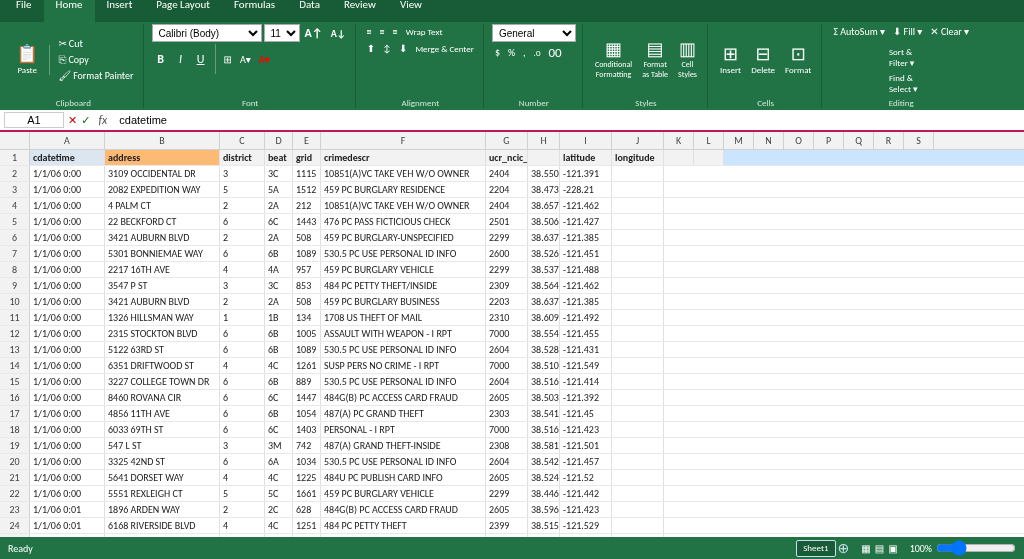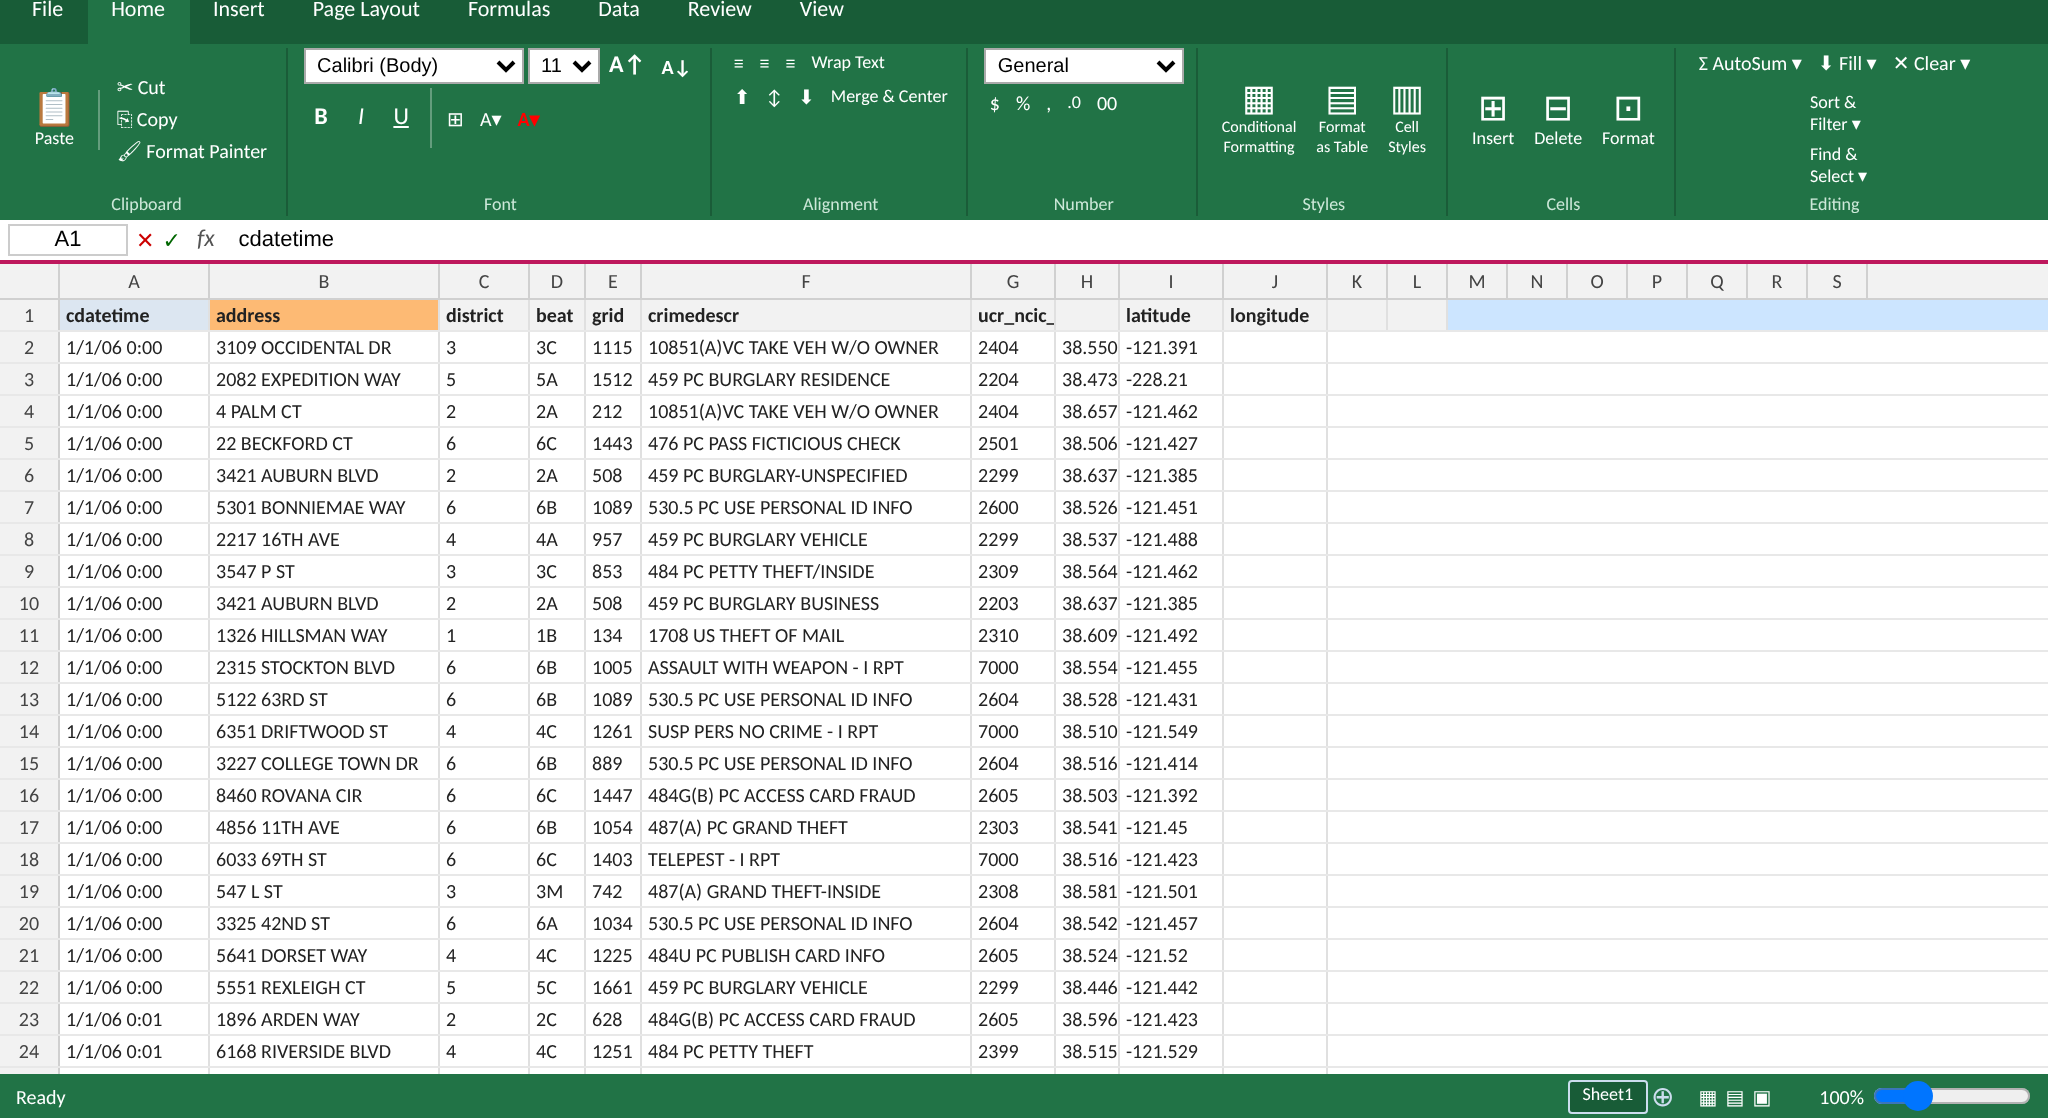--- a/index.html
+++ b/index.html
@@ -353,30 +353,30 @@
           <div class="ribbon-btn-small" style="color:#fff;">⬇</div>
           <div class="ribbon-btn-small" style="color:#fff; font-size:9px;">Merge &amp; Center</div>
         </div>
       </div>
       <div class="ribbon-group-label">Alignment</div>
     </div>
 
     <div class="ribbon-group">
       <div class="ribbon-group-content" style="flex-direction: column; gap: 2px; align-items: flex-start;">
         <div class="font-row">
-          <select class="font-select" style="width: 100px;">
+          <select class="font-select" style="width: 84px;">
             <option>General</option>
           </select>
         </div>
         <div class="font-row">
           <div class="ribbon-btn-small" style="color:#fff;">$</div>
           <div class="ribbon-btn-small" style="color:#fff;">%</div>
           <div class="ribbon-btn-small" style="color:#fff;">,</div>
           <div class="ribbon-btn-small" style="color:#fff; font-size:9px;">.0</div>
-          <div class="ribbon-btn-small" style="color:#fff; font-size:10px;">00</div>
+          <div class="ribbon-btn-small" style="color:#fff; font-size:13px;">00</div>
         </div>
       </div>
       <div class="ribbon-group-label">Number</div>
     </div>
 
     <div class="ribbon-group">
       <div class="ribbon-group-content">
         <div class="ribbon-btn">
           <span class="icon">▦</span>
           <span class="label" style="font-size:8px; text-align:center;">Conditional<br>Formatting</span>
@@ -687,21 +687,21 @@
         <div class="cell c8">-121.45</div>
         <div class="cell c9"></div>
       </div>
       <div class="data-row">
         <div class="row-num">18</div>
         <div class="cell c0">1/1/06 0:00</div>
         <div class="cell c1">6033 69TH ST</div>
         <div class="cell c2">6</div>
         <div class="cell c3">6C</div>
         <div class="cell c4">1403</div>
-        <div class="cell c5">TELEPEST - I RPT</div>
+        <div class="cell c5">PERSONAL - I RPT</div>
         <div class="cell c6">7000</div>
         <div class="cell c7">38.51657</div>
         <div class="cell c8">-121.423</div>
         <div class="cell c9"></div>
       </div>
       <div class="data-row">
         <div class="row-num">19</div>
         <div class="cell c0">1/1/06 0:00</div>
         <div class="cell c1">547 L ST</div>
         <div class="cell c2">3</div>
@@ -799,16 +799,16 @@
     <span>Ready</span>
   </div>
   <div style="display:flex; align-items:center; gap:4px;">
     <div style="display:flex; gap:2px; margin-right:8px;">
       <div style="background:#185c37; border:1px solid #cde; color:#fff; font-size:9px; padding:1px 6px; cursor:pointer; border-radius:2px;">Sheet1</div>
       <div style="color:#cde; cursor:pointer; font-size:14px;">⊕</div>
     </div>
     <span style="cursor:pointer;">▦</span>
     <span style="cursor:pointer;">▤</span>
     <span style="cursor:pointer;">▣</span>
-    <span style="margin-left:20px;">100%</span>
+    <span style="margin-left:8px;">100%</span>
     <input type="range" min="10" max="400" value="100" style="width: 80px; height: 8px;">
   </div>
 </div>
 
 </body></html>

